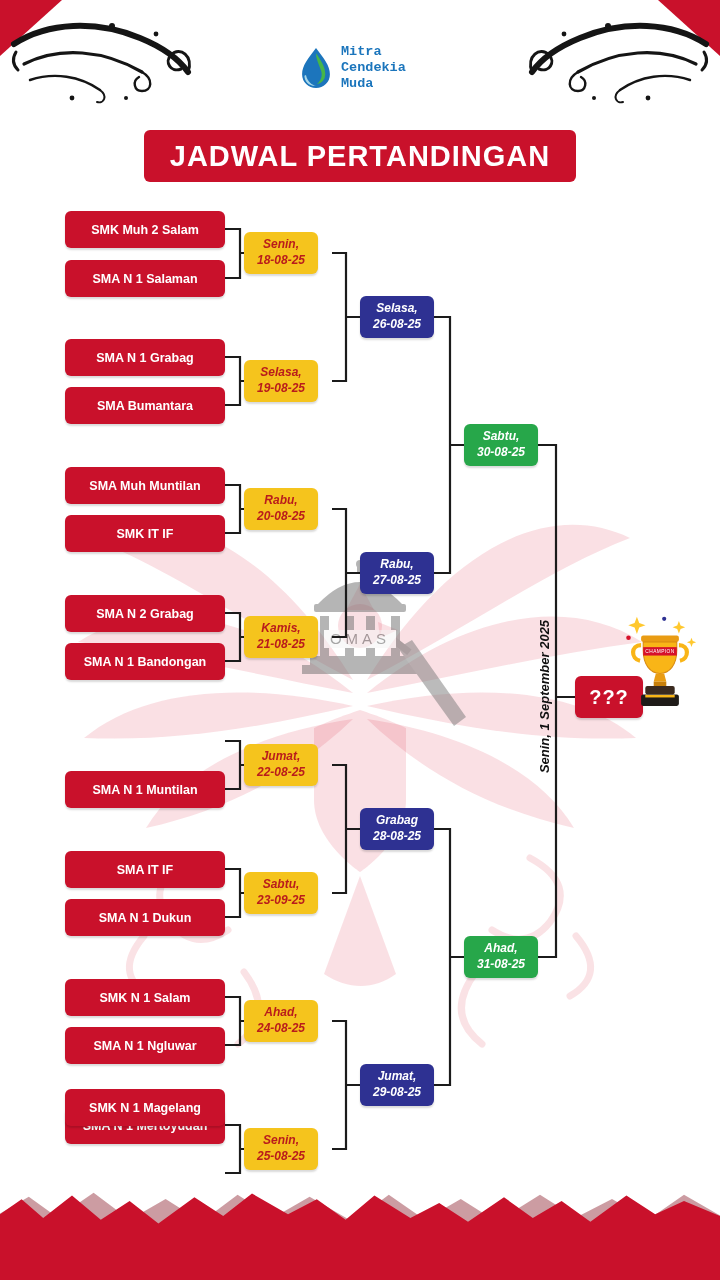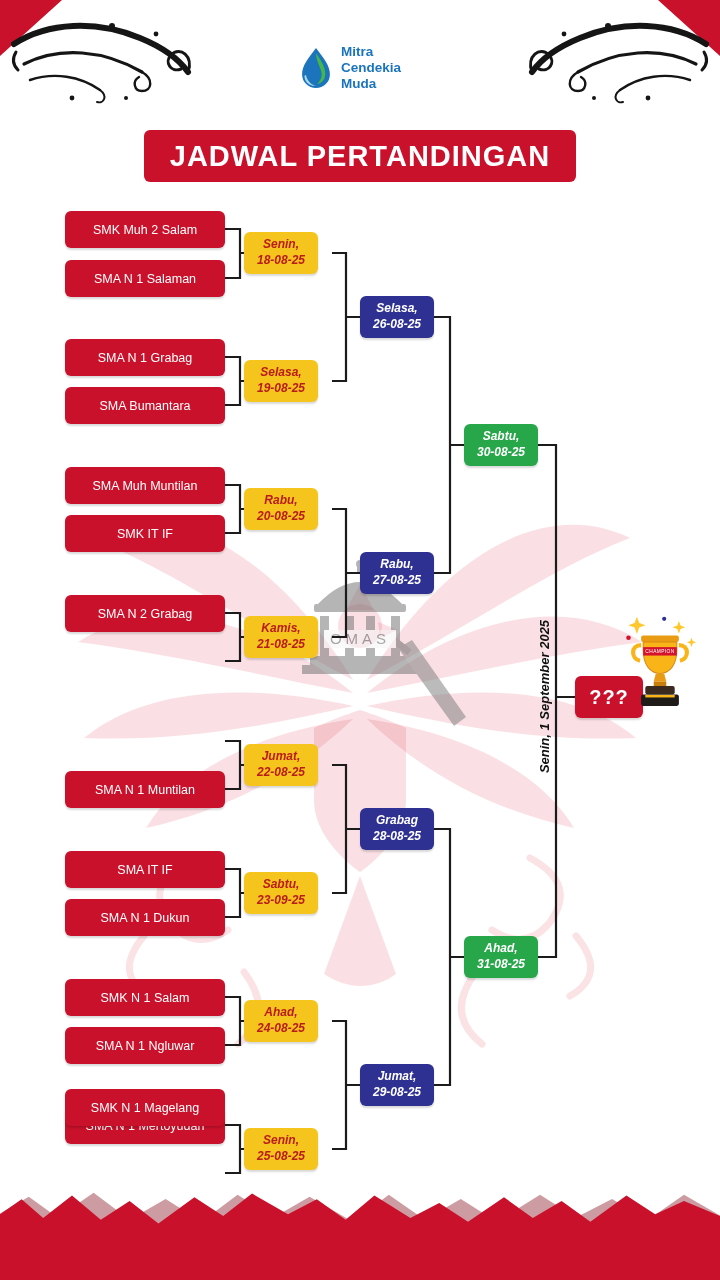--- a/index.html
+++ b/index.html
@@ -19,39 +19,39 @@
   
   .corner{position:absolute;top:0;width:62px;height:56px;background:var(--red);}
   .corner.left{left:0;clip-path:polygon(0 0,100% 0,0 100%);}
   .corner.right{right:0;clip-path:polygon(0 0,100% 0,100% 100%);}
   
   .flourish{position:absolute;top:14px;width:190px;height:92px;}
   .flourish.left{left:8px;}
   .flourish.right{right:8px;transform:scaleX(-1);}
   
   .logo{position:absolute;left:299px;top:44px;display:flex;align-items:center;gap:8px;}
-  .logo-text{color:var(--logo-blue);font-weight:bold;font-size:13.5px;line-height:1.18;}
+  .logo-text{color:var(--logo-blue);font-weight:bold;font-size:13.5px;line-height:1.18;font-family:Liberation Mono, monospace;}
   
   .banner{
     position:absolute;left:144px;top:130px;width:432px;height:52px;
     background:var(--red);border-radius:6px;
     display:flex;align-items:center;justify-content:center;
     color:#fff;font-weight:bold;font-size:29px;letter-spacing:1px;
   }
   
   .wm-garuda{position:absolute;left:48px;top:380px;width:624px;height:680px;pointer-events:none;}
   .wm-monument{position:absolute;left:298px;top:556px;width:170px;height:200px;opacity:.5;pointer-events:none;}
   
   .lines{position:absolute;left:0;top:0;}
   
   .team{
     position:absolute;left:65px;width:160px;height:37px;
     background:var(--red);border-radius:6px;color:#fff;
     display:flex;align-items:center;justify-content:center;
-    font-size:12.5px;font-weight:normal;text-align:center;
+    font-size:12.5px;font-weight:bold;text-align:center;
     box-shadow:0 2px 2px rgba(0,0,0,.15);
   }
   
   .datebox{
     position:absolute;width:74px;height:42px;border-radius:6px;
     display:flex;flex-direction:column;align-items:center;justify-content:center;
     font-size:12px;font-style:italic;font-weight:bold;line-height:1.3;
     box-shadow:0 2px 2px rgba(0,0,0,.15);
   }
   .datebox.yellow{left:244px;background:var(--yellow);color:#b91c1c;}
@@ -190,20 +190,21 @@
     <path fill="none" stroke="#1B1B1B" stroke-width="2.2" d="M225 229H240V278H225M240 253H258 M225 357H240V405H225M240 381H258 M225 485H240V533H225M240 509H258 M225 613H240V661H225M240 637H258 M225 741H240V789H225M240 765H258 M225 869H240V917H225M240 893H258 M225 997H240V1045H225M240 1021H258 M225 1125H240V1173H225M240 1149H258 M332 253H346V381H332M346 317H360 M332 509H346V637H332M346 573H360 M332 765H346V893H332M346 829H360 M332 1021H346V1149H332M346 1085H360 M434 317H450V573H434M450 445H464 M434 829H450V1085H434M450 957H464 M538 445H556V957H538M556 697H575"></path>
   </svg>
 
   <div class="team" style="top:211px">SMK Muh 2 Salam</div>
   <div class="team" style="top:260px">SMA N 1 Salaman</div>
   <div class="team" style="top:339px">SMA N 1 Grabag</div>
   <div class="team" style="top:387px">SMA Bumantara</div>
   <div class="team" style="top:467px">SMA Muh Muntilan</div>
   <div class="team" style="top:515px">SMK IT IF</div>
   <div class="team" style="top:595px">SMA N 2 Grabag</div>
+  <div class="team" style="top:643px">SMA N 1 Bandongan</div>
   <div class="team" style="top:771px">SMA N 1 Muntilan</div>
   <div class="team" style="top:851px">SMA IT IF</div>
   <div class="team" style="top:899px">SMA N 1 Dukun</div>
   <div class="team" style="top:979px">SMK N 1 Salam</div>
   <div class="team" style="top:1027px">SMA N 1 Ngluwar</div>
   <div class="team" style="top:1107px">SMA N 1 Mertoyudan</div>
   <div class="team" style="top:1089px">SMK N 1 Magelang</div>
 
   <div class="datebox yellow" style="top:232px">
     <span>Senin,</span>

